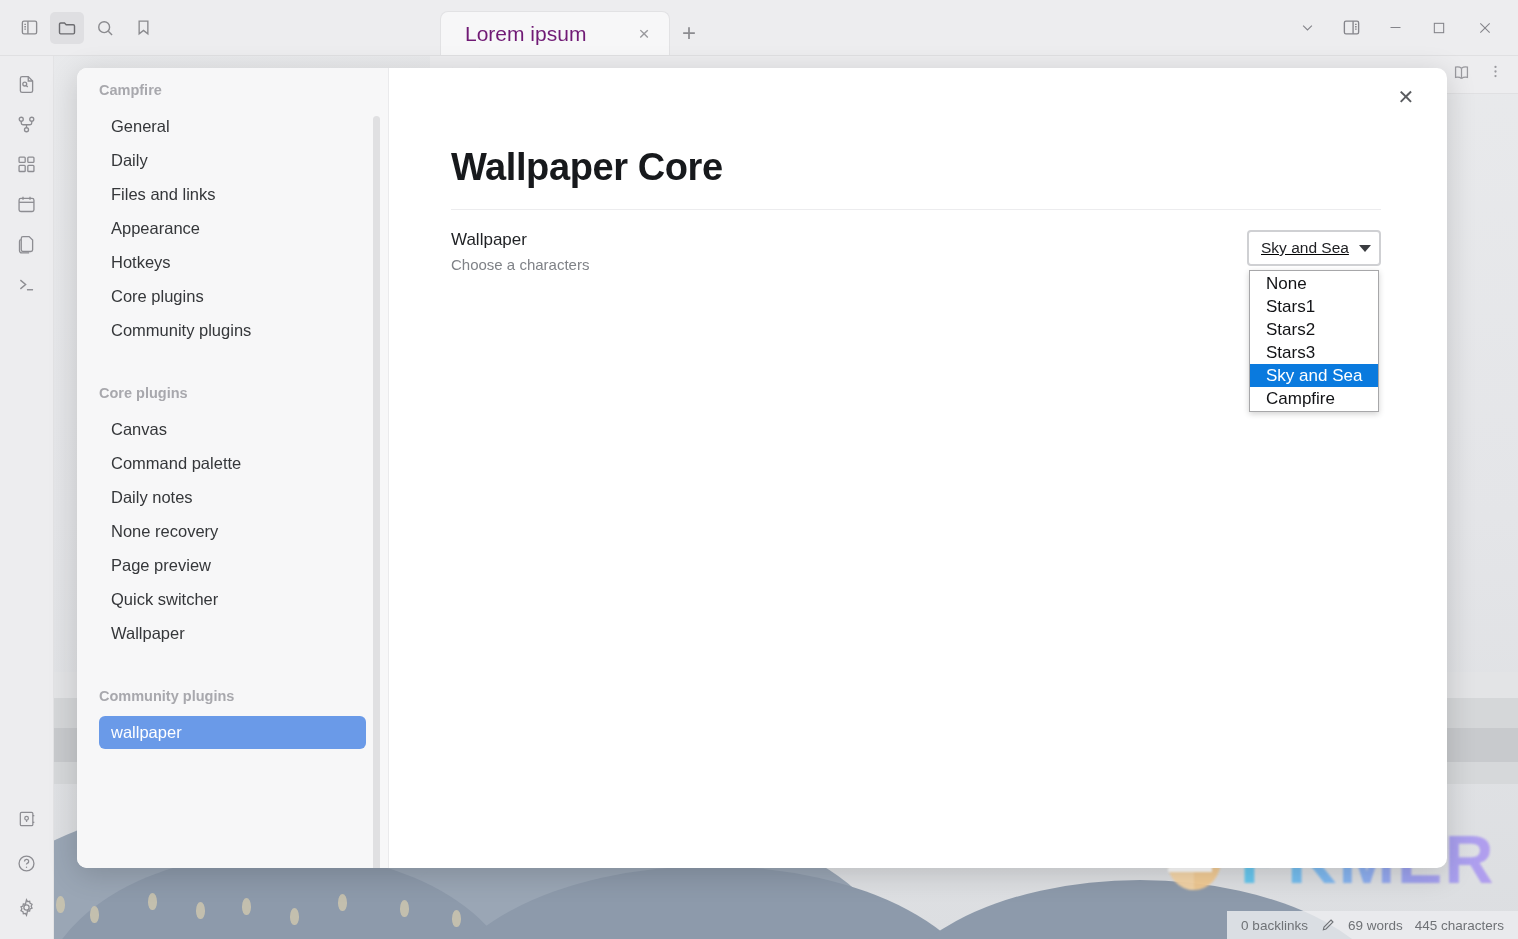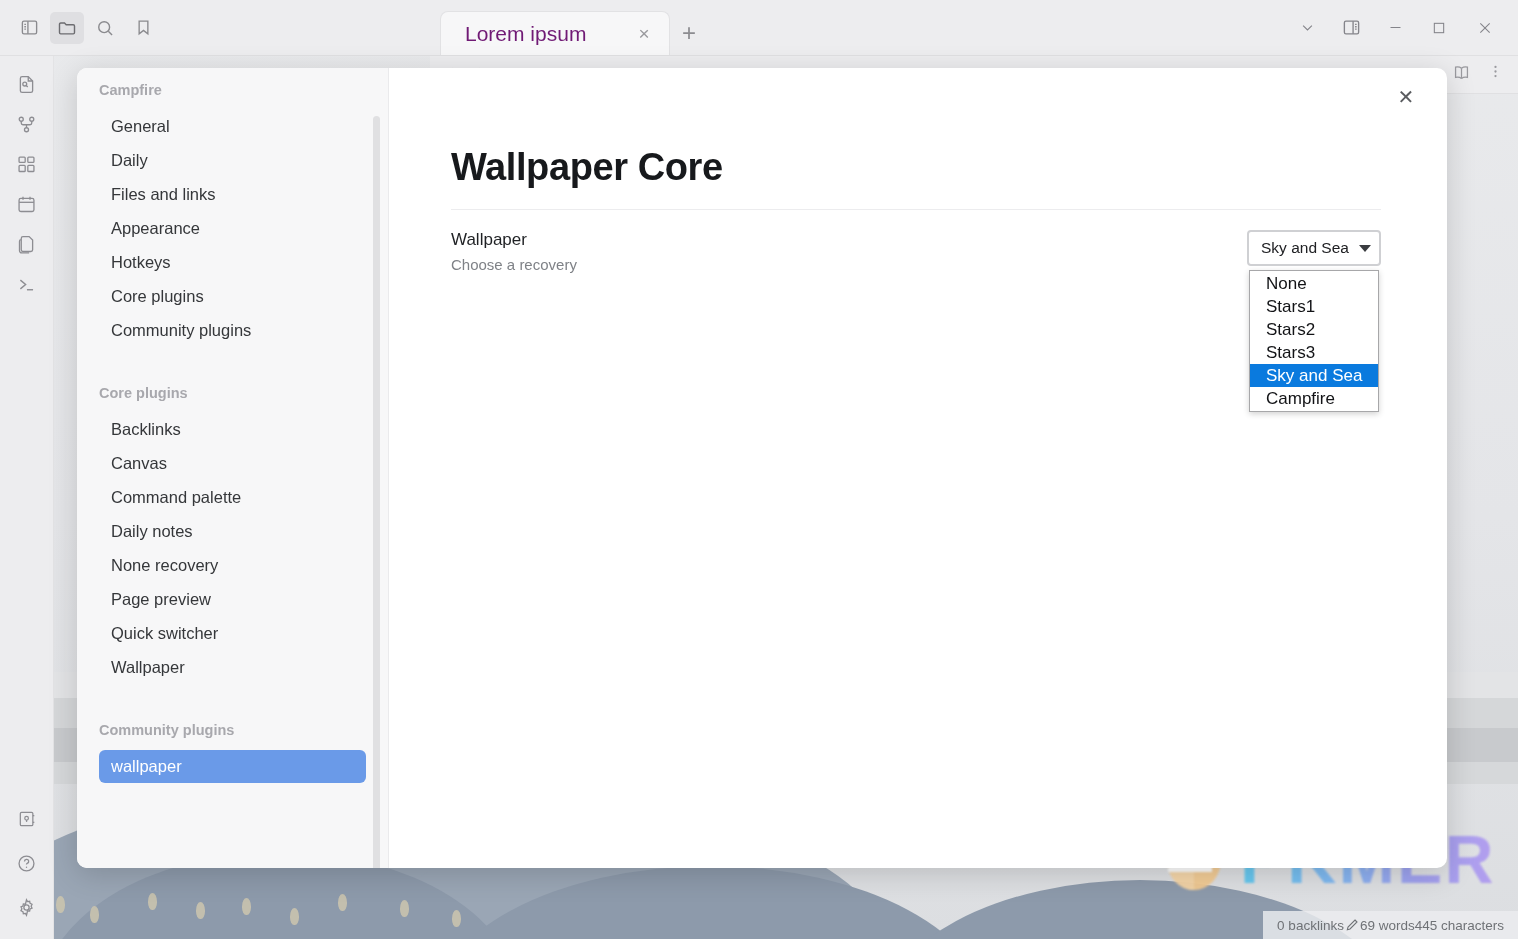--- a/index.html
+++ b/index.html
@@ -133,21 +133,21 @@
   }
   .vh-nav { display: flex; gap: 14px; color: #c4c4c8; }
   .vh-spacer { flex: 1; }
   .vh-right { display: flex; gap: 16px; color: #9a9a9f; }
 
   
   .statusbar {
     position: absolute; right: 0; bottom: 0;
     height: 28px;
     display: flex; align-items: center;
-    padding: 0 14px;
+    gap: 12px; padding: 0 14px;
     font-size: 13.5px; color: #6f7276;
     background: rgba(236,237,239,0.82);
   }
   .sb-item { white-space: nowrap; }
   .sb-pencil { display: flex; align-items: center; color: #6f7276; }
 
   
   .pkmer {
     position: absolute;
     left: 1160px; top: 822px;
@@ -231,21 +231,21 @@
   }
   .setting-row {
     display: flex; align-items: flex-start;
     padding-top: 20px;
   }
   .setting-info { flex: 1; }
   .setting-name { font-size: 17px; color: #1f2124; }
   .setting-desc { font-size: 15px; color: #7f8287; margin-top: 6px; }
 
   
-  .select-wrap { position: relative; width: 134px; }
+  .select-wrap { position: relative; width: 134px; text-decoration: underline; }
   .select-box {
     width: 134px; height: 36px;
     background: #ffffff;
     border: 2px solid #cfd0d3;
     border-radius: 4px;
     display: flex; align-items: center;
     justify-content: space-between;
     padding: 0 8px 0 12px;
     font-size: 15.5px; color: #202124;
   }
@@ -509,21 +509,20 @@
 
       <div class="side-item">General</div>
       <div class="side-item">Daily</div>
       <div class="side-item">Files and links</div>
       <div class="side-item">Appearance</div>
       <div class="side-item">Hotkeys</div>
       <div class="side-item">Core plugins</div>
       <div class="side-item">Community plugins</div>
 
       <div class="side-head spaced">Core plugins</div>
-      <div class="side-item">Backlinks</div>
       <div class="side-item">Canvas</div>
       <div class="side-item">Command palette</div>
       <div class="side-item">Daily notes</div>
       <div class="side-item">None recovery</div>
       <div class="side-item">Page preview</div>
       <div class="side-item">Quick switcher</div>
       <div class="side-item">Wallpaper</div>
 
       <div class="side-head spaced">Community plugins</div>
       <div class="side-item selected">wallpaper</div>
@@ -533,21 +532,21 @@
 
     <div class="modal-main">
       <div class="modal-close" style="font-size:20px;">✕</div>
 
       <div class="page-title">Wallpaper Core</div>
       <div class="divider"></div>
 
       <div class="setting-row">
         <div class="setting-info">
           <div class="setting-name">Wallpaper</div>
-          <div class="setting-desc">Choose a recovery</div>
+          <div class="setting-desc">Choose a characters</div>
         </div>
 
         <div class="select-wrap">
           <div class="select-box">
             <span>Sky and Sea</span>
             <span class="select-caret"></span>
           </div>
           <div class="select-list">
             <div class="opt">None</div>
             <div class="opt">Stars1</div>

